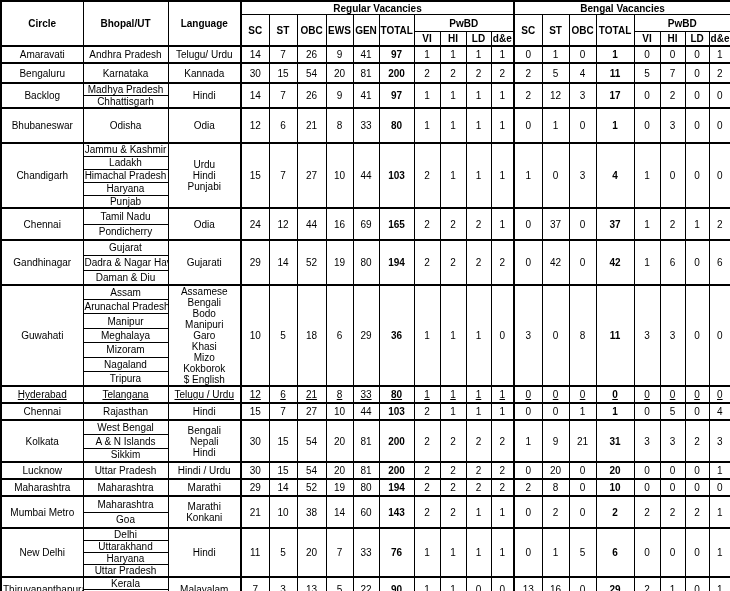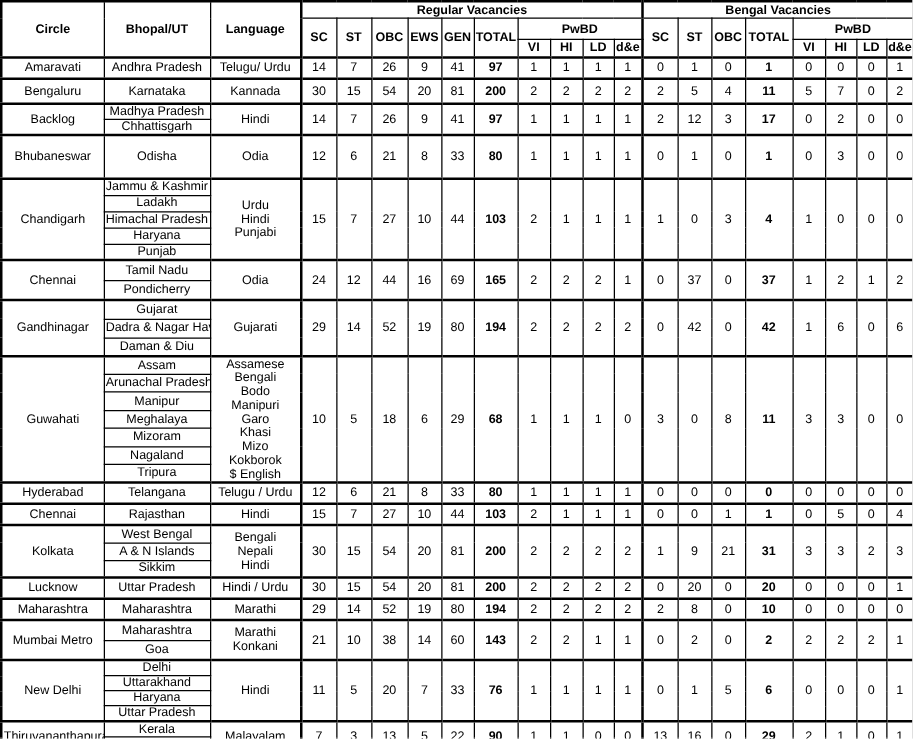--- a/index.html
+++ b/index.html
@@ -291,21 +291,21 @@
 Garo
 Khasi
 Mizo
 Kokborok
 $ English</td>
           <td rowspan="7" class="num sec-l">10</td>
           <td rowspan="7" class="num">5</td>
           <td rowspan="7" class="num">18</td>
           <td rowspan="7" class="num">6</td>
           <td rowspan="7" class="num">29</td>
-          <td rowspan="7" class="num b">68</td>
+          <td rowspan="7" class="num b">36</td>
           <td rowspan="7" class="num">1</td>
           <td rowspan="7" class="num">1</td>
           <td rowspan="7" class="num">1</td>
           <td rowspan="7" class="num">0</td>
           <td rowspan="7" class="num sec-l">3</td>
           <td rowspan="7" class="num">0</td>
           <td rowspan="7" class="num">8</td>
           <td rowspan="7" class="num b">11</td>
           <td rowspan="7" class="num">3</td>
           <td rowspan="7" class="num">3</td>
@@ -323,21 +323,21 @@
         </tr>
         <tr style="height: 13px;">
           <td class="state">Mizoram</td>
         </tr>
         <tr style="height: 13px;">
           <td class="state">Nagaland</td>
         </tr>
         <tr style="height: 13px;">
           <td class="state">Tripura</td>
         </tr>
-        <tr class="grp-top" style="height: 17px;">
+        <tr class="grp-top" style="height: 17px; text-decoration: underline;">
           <td class="circle">Hyderabad</td>
           <td class="state">Telangana</td>
           <td class="lang">Telugu / Urdu</td>
           <td class="num sec-l">12</td>
           <td class="num">6</td>
           <td class="num">21</td>
           <td class="num">8</td>
           <td class="num">33</td>
           <td class="num b">80</td>
           <td class="num">1</td>

